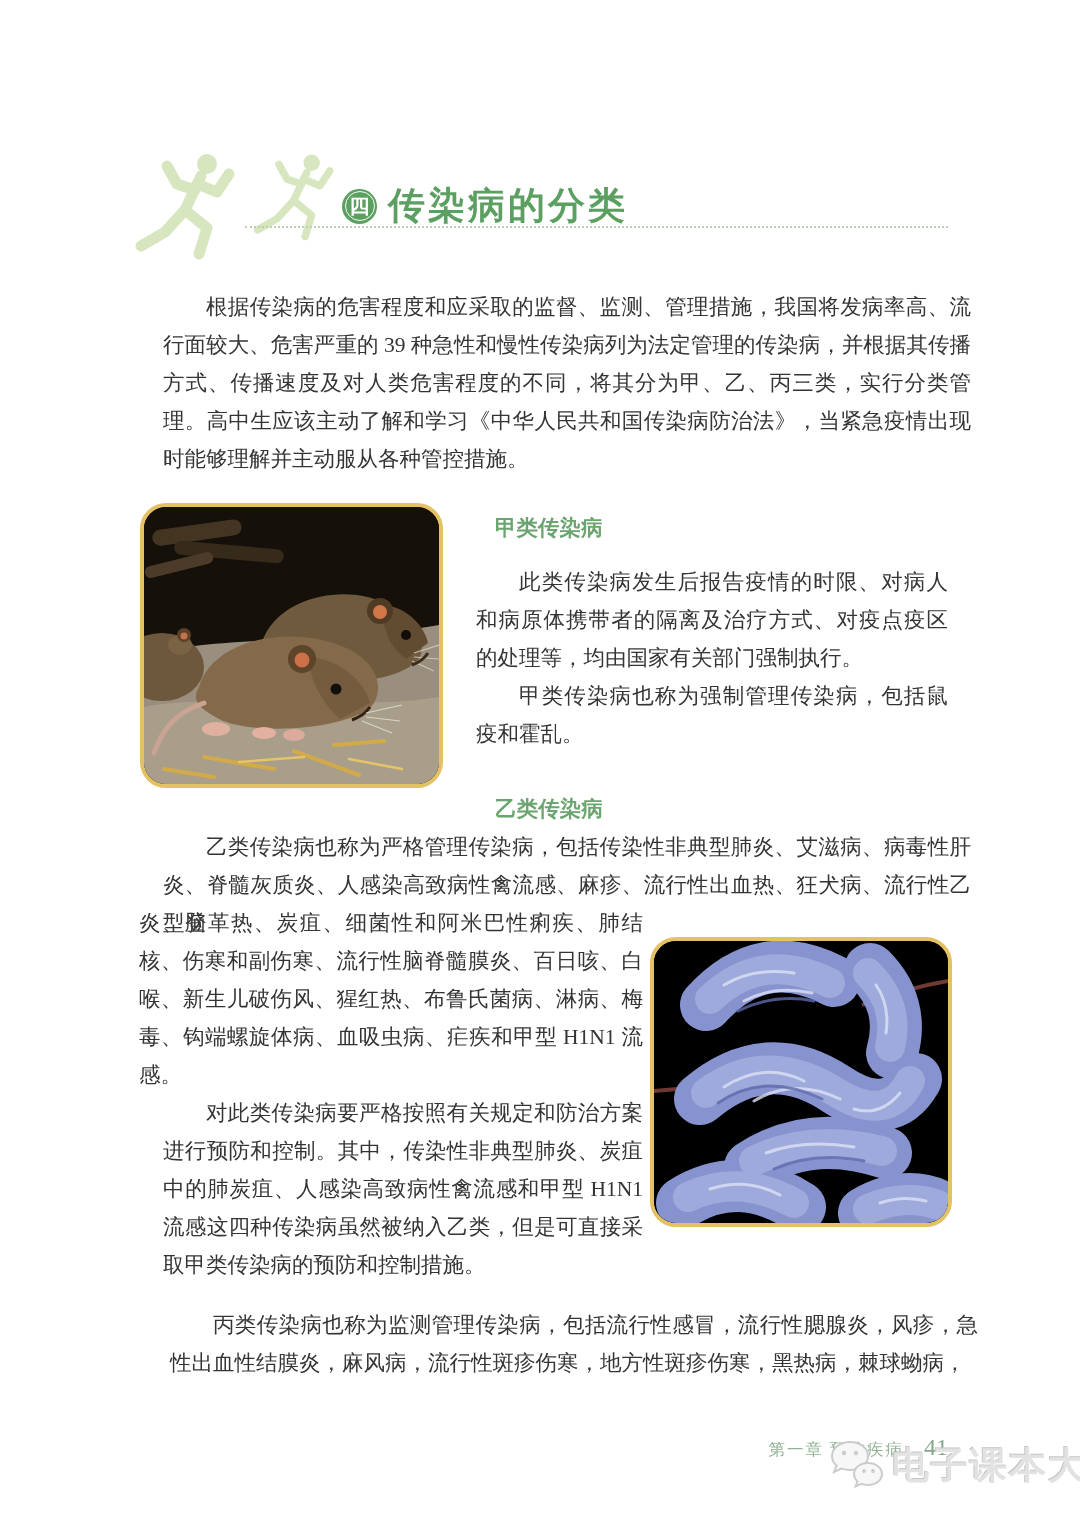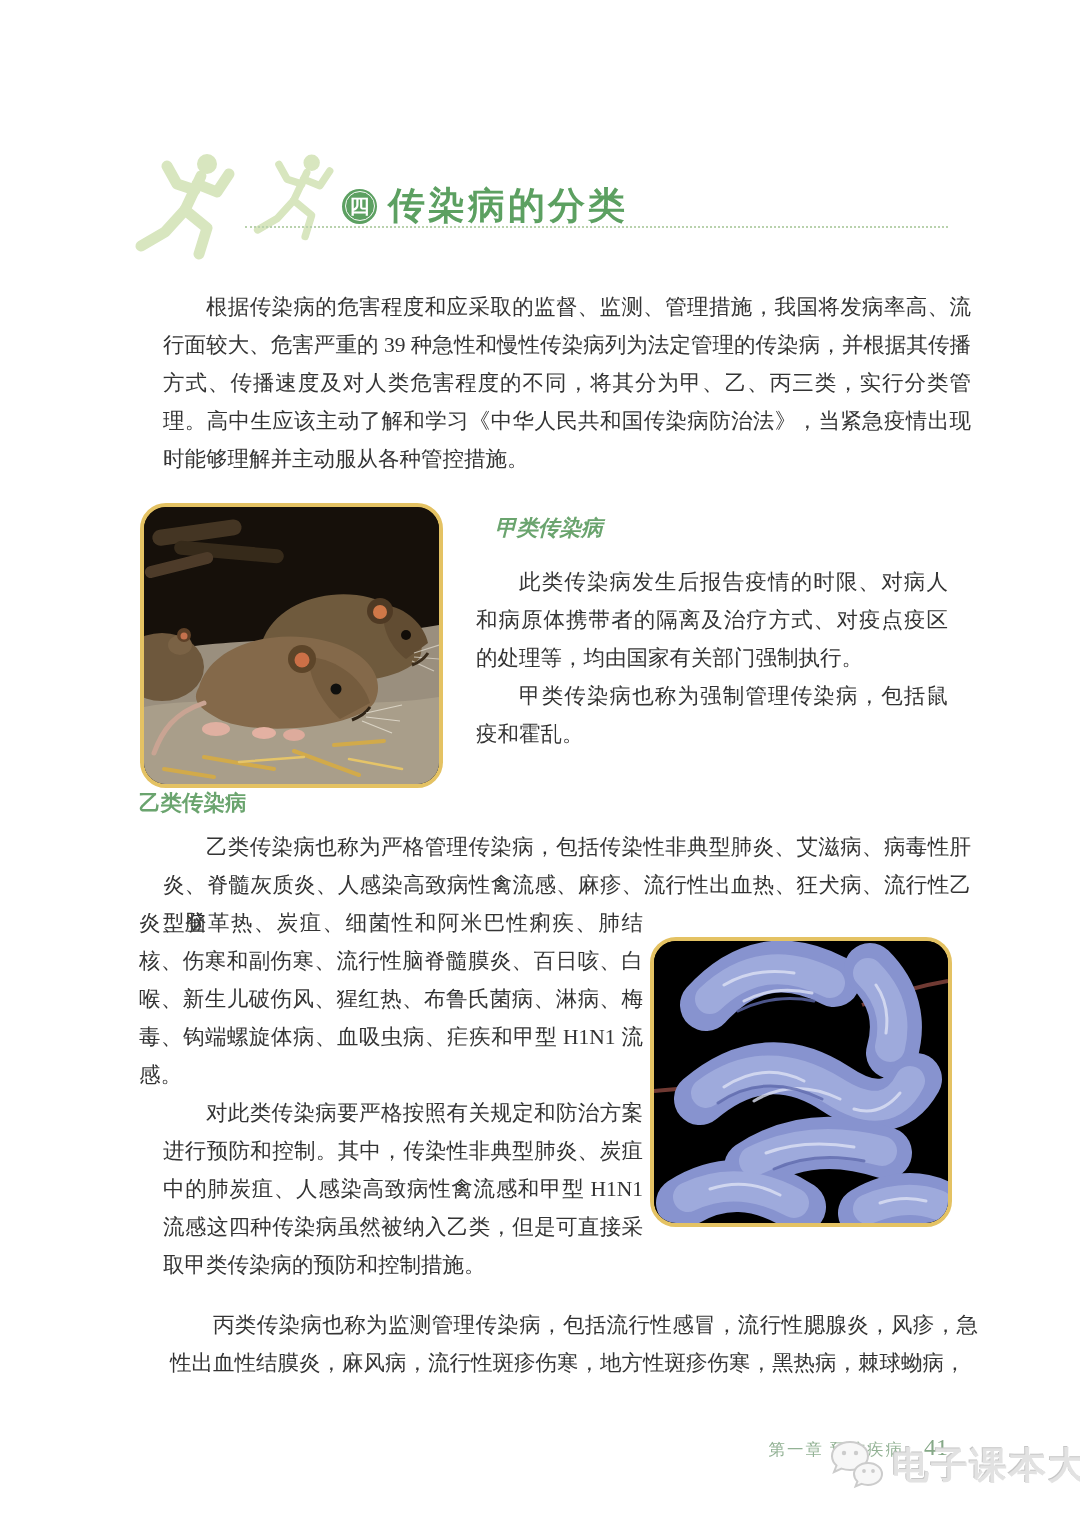--- a/index.html
+++ b/index.html
@@ -48,26 +48,26 @@
   .classa-photo{
     position:absolute;left:140px;top:503px;width:303px;height:285px;
     border:4px solid #e4c263;border-radius:26px;overflow:hidden;
     box-sizing:border-box;background:#15100a;
   }
   .classa-col{position:absolute;left:452px;top:513px;width:496px;}
   .section-heading{
     font-size:21.5px;font-weight:bold;color:#6aa46e;
     line-height:30px;margin:0;
   }
-  .heading-indent{padding-left:2em;font-style:italic;}
+  .heading-indent{padding-left:2em;}
   .classa-col .section-heading{margin-bottom:20px;}
   
   .classb-heading{
-    position:absolute;left:139px;top:788px;width:808px;text-align:left;
-    font-size:21.5px;font-weight:bold;color:#6aa46e;line-height:30px;margin:0;
+    position:absolute;left:139px;top:788px;width:808px;text-align:center;
+    font-size:21.5px;font-weight:bold;color:#6aa46e;line-height:30px;margin:6px;
   }
   .classb-wide{position:absolute;left:139px;top:828px;width:808px;font-family:Liberation Serif, serif;}
   .classb-narrow{position:absolute;left:139px;top:904px;width:504px;}
   .classb-photo{
     position:absolute;left:650px;top:937px;width:302px;height:290px;
     border:4px solid #e4c263;border-radius:26px;overflow:hidden;
     box-sizing:border-box;background:#000000;
   }
   
   .classc-heading{position:absolute;left:139px;top:1270px;width:808px;}

